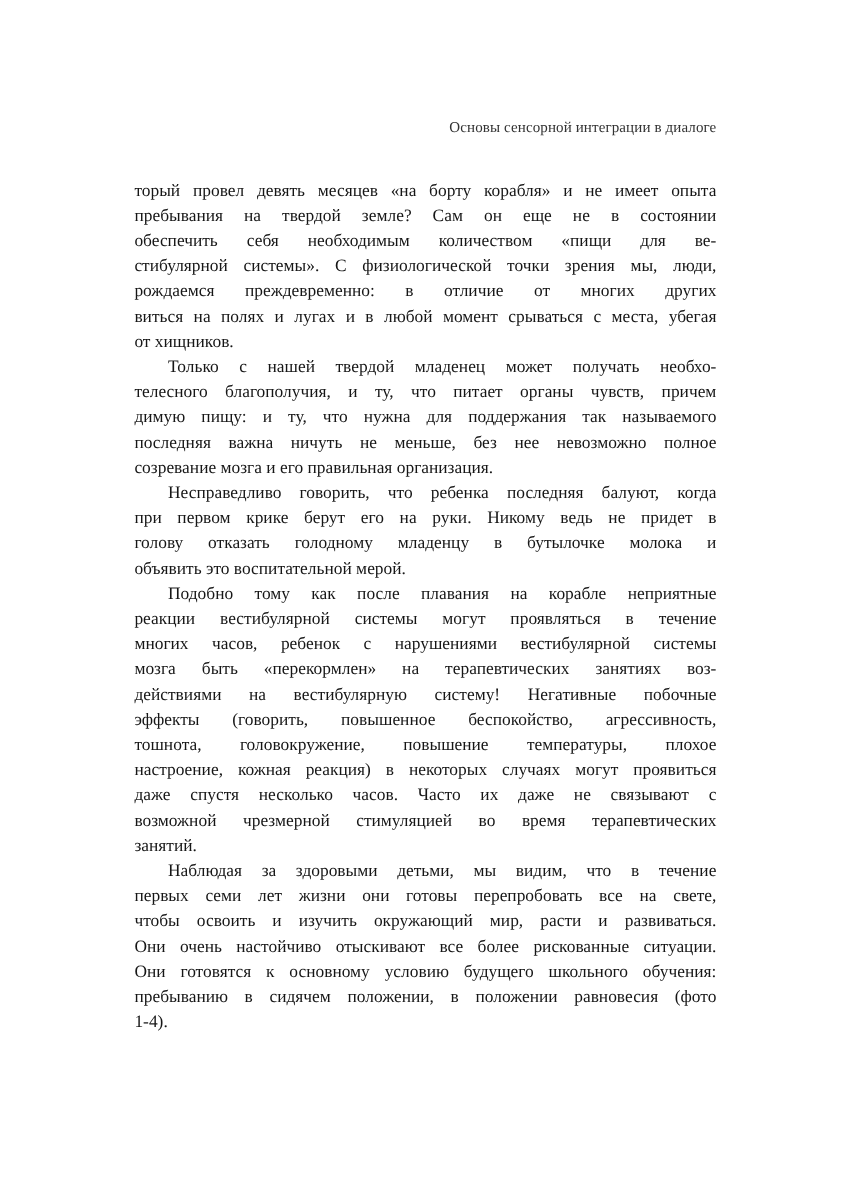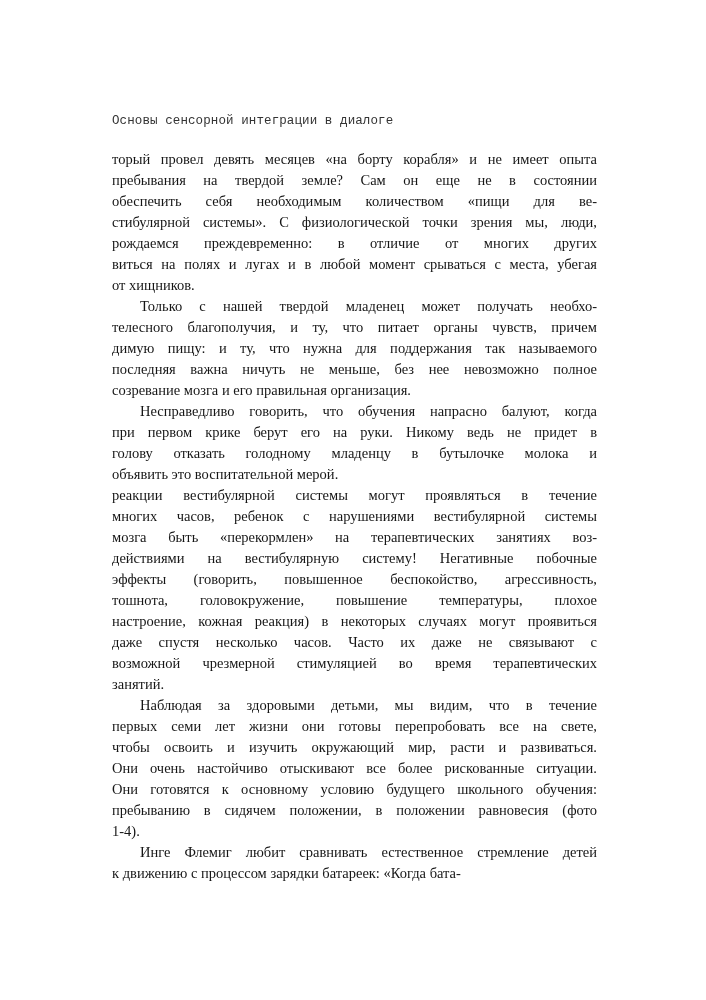--- a/index.html
+++ b/index.html
@@ -9,24 +9,25 @@
   }
   .page {
     position: relative;
     width: 706px;
     height: 1000px;
     background: #ffffff;
     overflow: hidden;
   }
   .running-header {
     position: absolute;
-    top: 114px;
+    top: 99px;
     left: 112px;
     width: 485px;
-    font-family: Liberation Mono, monospace;
+    text-align: right;
+    font-family: Liberation Serif, serif;
     font-size: 12.5px;
     line-height: 15px;
     color: #333333;
     letter-spacing: 0.1px;
   }
   .text-block {
     position: absolute;
     top: 149px;
     left: 112px;
     width: 485px;
@@ -69,44 +70,41 @@
         <div class="line last">от хищников.</div>
       </div>
       <div class="paragraph">
         <div class="line indent">Только с нашей твердой младенец может получать необхо-</div>
         <div class="line">телесного благополучия, и ту, что питает органы чувств, причем</div>
         <div class="line">димую пищу: и ту, что нужна для поддержания так называемого</div>
         <div class="line">последняя важна ничуть не меньше, без нее невозможно полное</div>
         <div class="line last">созревание мозга и его правильная организация.</div>
       </div>
       <div class="paragraph">
-        <div class="line indent">Несправедливо говорить, что обучения напрасно балуют, когда</div>
+        <div class="line indent">Несправедливо говорить, что ребенка последняя балуют, когда</div>
         <div class="line">при первом крике берут его на руки. Никому ведь не придет в</div>
         <div class="line">голову отказать голодному младенцу в бутылочке молока и</div>
         <div class="line last">объявить это воспитательной мерой.</div>
       </div>
       <div class="paragraph">
+        <div class="line indent">Подобно тому как после плавания на корабле неприятные</div>
         <div class="line">реакции вестибулярной системы могут проявляться в течение</div>
         <div class="line">многих часов, ребенок с нарушениями вестибулярной системы</div>
         <div class="line">мозга быть «перекормлен» на терапевтических занятиях воз-</div>
         <div class="line">действиями на вестибулярную систему! Негативные побочные</div>
         <div class="line">эффекты (говорить, повышенное беспокойство, агрессивность,</div>
         <div class="line">тошнота, головокружение, повышение температуры, плохое</div>
         <div class="line">настроение, кожная реакция) в некоторых случаях могут проявиться</div>
         <div class="line"><span>даже </span><span class="em">спустя несколько часов.</span><span> Часто их даже не связывают с</span></div>
         <div class="line">возможной чрезмерной стимуляцией во время терапевтических</div>
         <div class="line last">занятий.</div>
       </div>
       <div class="paragraph">
         <div class="line indent">Наблюдая за здоровыми детьми, мы видим, что в течение</div>
         <div class="line">первых семи лет жизни они готовы перепробовать все на свете,</div>
         <div class="line">чтобы освоить и изучить окружающий мир, расти и развиваться.</div>
         <div class="line">Они очень настойчиво отыскивают все более рискованные ситуации.</div>
         <div class="line">Они готовятся к основному условию будущего школьного обучения:</div>
         <div class="line">пребыванию в сидячем положении, в положении равновесия (фото</div>
         <div class="line last">1-4).</div>
       </div>
-      <div class="paragraph">
-        <div class="line indent">Инге Флемиг любит сравнивать естественное стремление детей</div>
-        <div class="line last">к движению с процессом зарядки батареек: «Когда бата-</div>
-      </div>
     </div>
 </div>
 
 </body></html>

